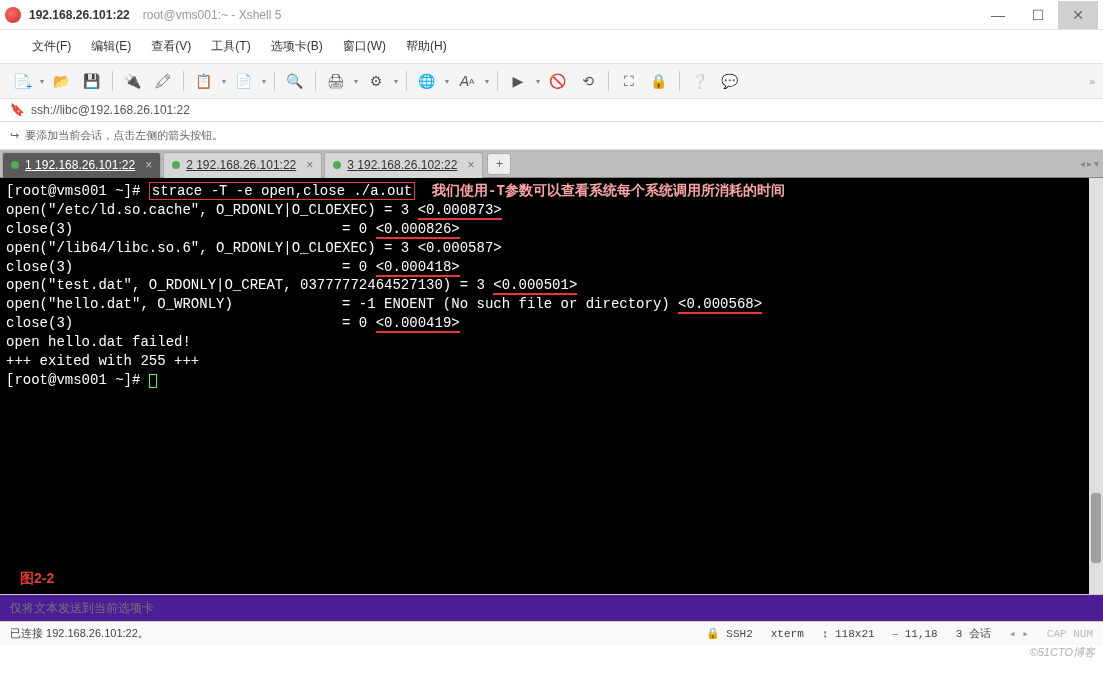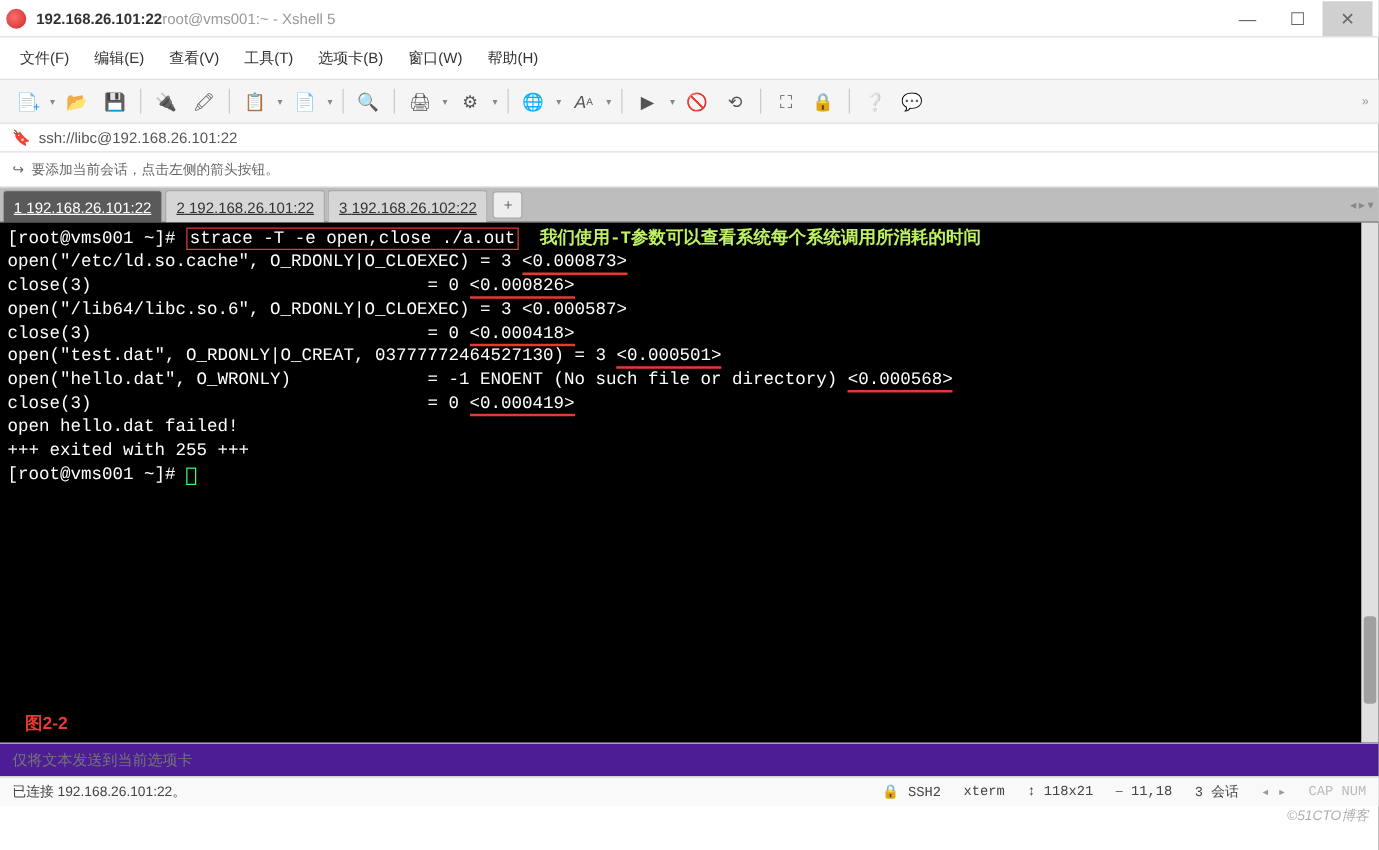--- a/index.html
+++ b/index.html
@@ -20,31 +20,31 @@
       background: #fff;
       border-bottom: 1px solid #e0e0e0;
     }
     .app-icon {
       width: 16px; height: 16px;
       background: radial-gradient(circle at 40% 40%, #ff6b6b, #c92a2a);
       border-radius: 50%;
       margin-right: 8px;
     }
     .title-text { font-weight: bold; color: #333; }
-    .title-sub { color: #999; margin-left: 0; }
+    .title-sub { color: #999; margin-left: 13px; }
     .window-controls { margin-left: auto; display: flex; }
     .win-btn {
       width: 40px; height: 28px;
       display: flex; align-items: center; justify-content: center;
       color: #666; font-size: 14px;
     }
     .win-btn.close { background: #d0d0d0; }
     .menubar {
       display: flex;
-      padding: 4px 8px;
+      padding: 4px 24px;
       gap: 4px;
       border-bottom: 1px solid #e0e0e0;
     }
     .menu-item { padding: 4px 8px; color: #333; }
     .toolbar {
       display: flex;
       align-items: center;
       padding: 4px 8px;
       gap: 2px;
       border-bottom: 1px solid #e0e0e0;
@@ -93,21 +93,20 @@
       height: 26px;
       margin-top: 2px;
       margin-left: 2px;
       background: #d6d6d6;
       border: 1px solid #aaa;
       border-bottom: none;
       border-radius: 3px 3px 0 0;
       gap: 6px;
       font-size: 12px;
       color: #333;
-      flex-direction: column;
     }
     .tab.active {
       background: #5a5a5a;
       color: #fff;
     }
     .tab .dot { width: 8px; height: 8px; border-radius: 50%; background: #4caf50; }
     .tab .close-x { color: inherit; opacity: .6; margin-left: 4px; }
     .tab-label { text-decoration: underline; }
     .tab-add {
       width: 24px; height: 22px;
@@ -129,21 +128,21 @@
       overflow: hidden;
       white-space: pre;
       position: relative;
     }
     .red-box {
       border: 1px solid #e53935;
       padding: 0 2px;
       display: inline;
       text-align: right;
     }
-    .red-text { color: #bef264; font-weight: bold; }
+    .red-text { color: #fca5a5; font-weight: bold; }
     .red-ul { border-bottom: 2px solid #e53935; }
     .cursor {
       display: inline-block;
       width: 8px; height: 14px;
       border: 1px solid #33ff66;
       vertical-align: text-bottom;
     }
     .fig-label {
       position: absolute;
       left: 20px;

